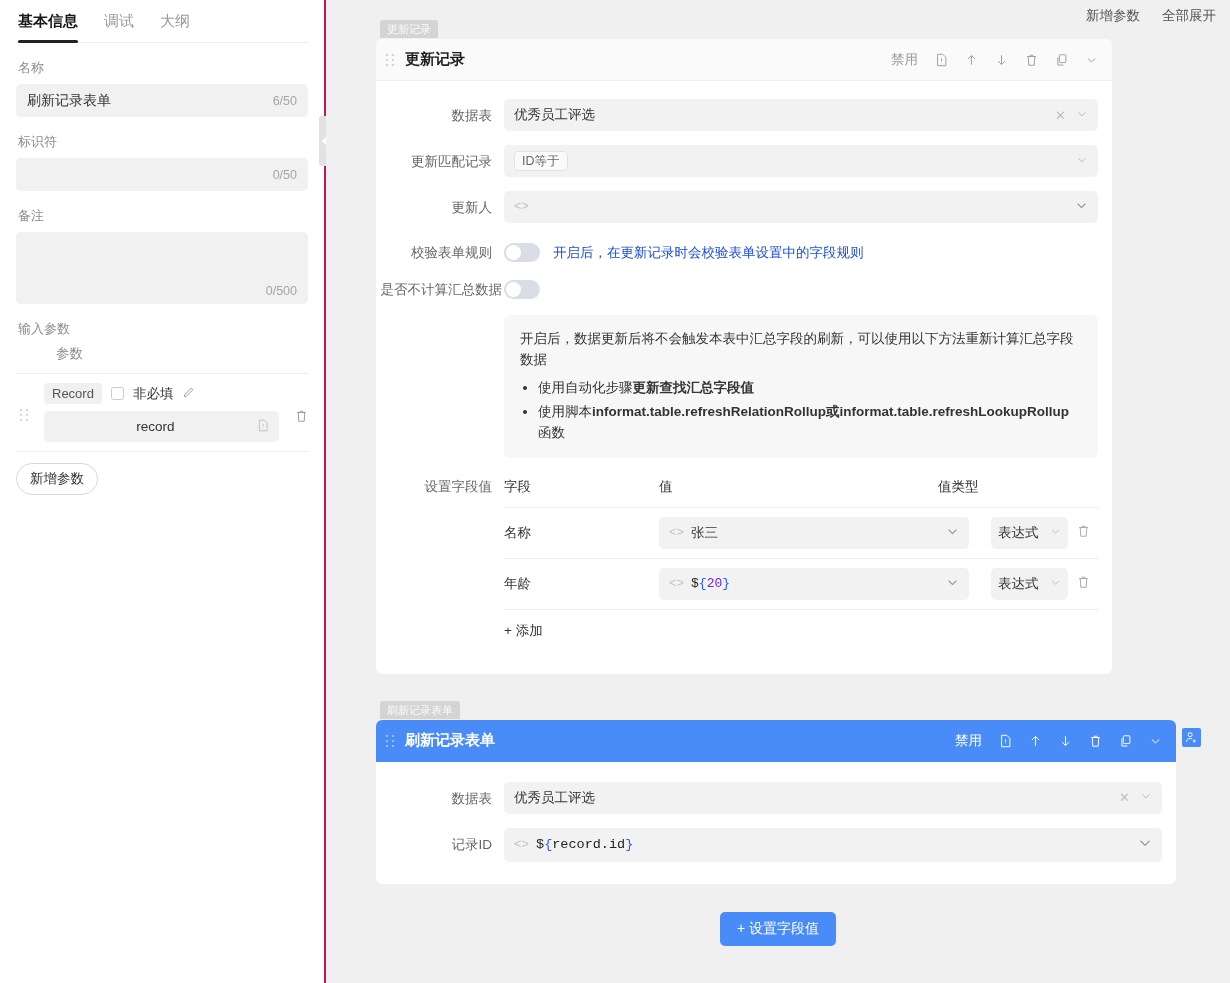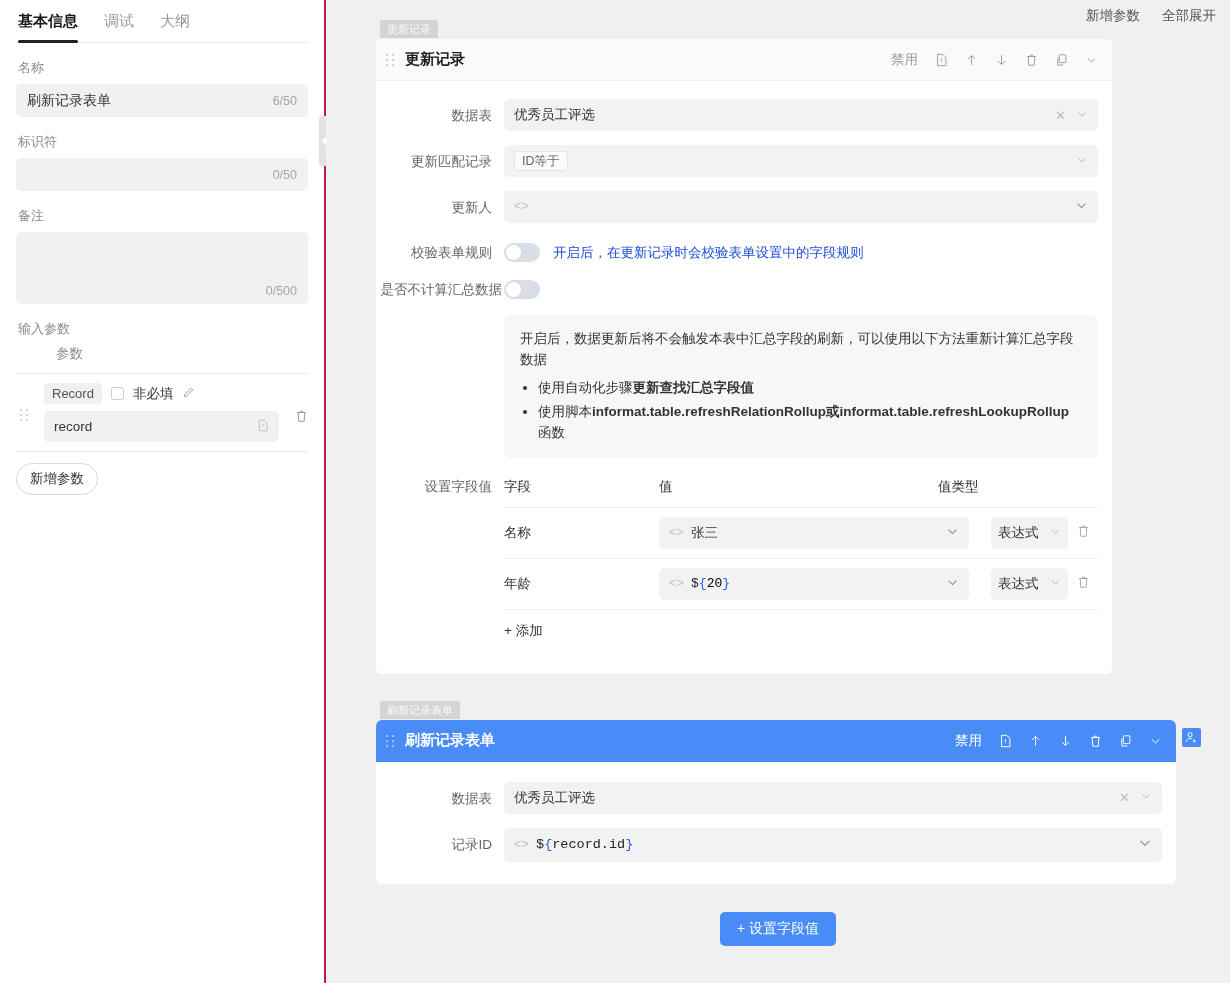--- a/index.html
+++ b/index.html
@@ -38,21 +38,21 @@
   .input-box .val { flex: 1; }
   .counter { font-size: 12.5px; color: #a6a6a6; }
   .textarea-box {
     background: #f1f1f1; border-radius: 5px; height: 72px;
     position: relative; padding: 8px 11px;
   }
   .textarea-box .counter { position: absolute; right: 11px; bottom: 6px; }
 
   .params-head { font-size: 13.5px; color: #8c8c8c; padding: 0 0 10px 40px; }
   .params-divider { height: 1px; background: #eceaf2; }
-  .param-row { display: flex; align-items: flex-start; padding: 9px 0 9px 0; position: relative; }
+  .param-row { display: flex; align-items: flex-start; padding: 9px 0 9px 0; position: relative; text-align: center; }
   .drag-dots {
     width: 14px; margin-top: 26px; display: grid;
     grid-template-columns: 3px 3px; gap: 3px 3px; margin-left: 4px;
   }
   .drag-dots i { width: 2px; height: 2px; background: #c9c9c9; border-radius: 50%; display: block; }
   .param-body { flex: 1; margin-left: 10px; }
   .param-top { display: flex; align-items: center; gap: 9px; margin-bottom: 7px; }
   .type-chip {
     background: #f0f0f0; border-radius: 4px; padding: 3px 8px;
     font-size: 13px; color: #555;
@@ -172,21 +172,21 @@
   .fv-col-value { flex: 1; }
   .fv-col-type { width: 160px; flex: 0 0 160px; }
   .fv-row { display: flex; align-items: center; padding: 9px 0; border-bottom: 1px solid #eee; }
   .fv-name { width: 155px; flex: 0 0 155px; font-size: 13.5px; color: #333; }
   .fv-value { flex: 1; margin-right: 22px; }
   .fv-type { width: 77px; flex: 0 0 77px; }
   .fv-del { width: 30px; flex: 0 0 30px; text-align: center; color: #a8a8a8; font-size: 14px; cursor: pointer; }
   .fv-add { font-size: 13.5px; color: #333; padding: 12px 0 0 0; cursor: pointer; }
   .mono { font-family: "Liberation Mono", "DejaVu Sans Mono", monospace; font-size: 13px; }
   .brace { color: #2b5ce6; }
-  .num { color: #000000; }
+  .num { color: #6d28d9; }
   .expr-txt { color: #222; }
 
   .create-step-btn {
     display: block; margin: 28px auto 0; background: #4a8cf7; color: #fff;
     border: none; border-radius: 5px; padding: 8px 17px; font-size: 14px;
     cursor: pointer; font-family: inherit;
   }
 </style>
 </head>
 <body>

